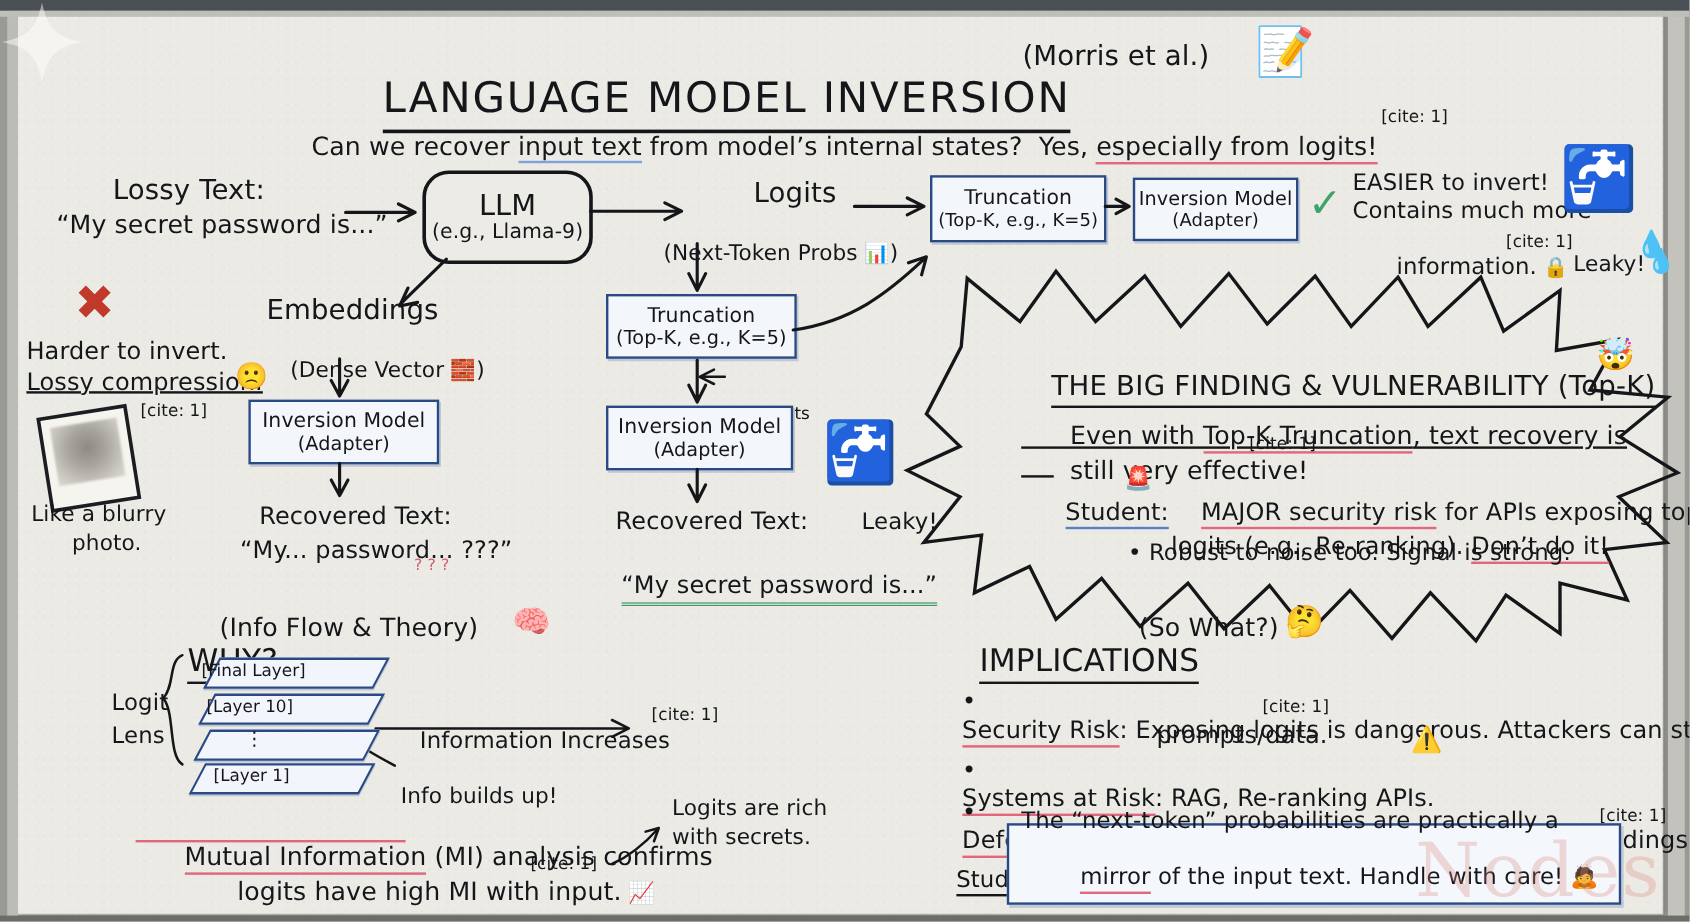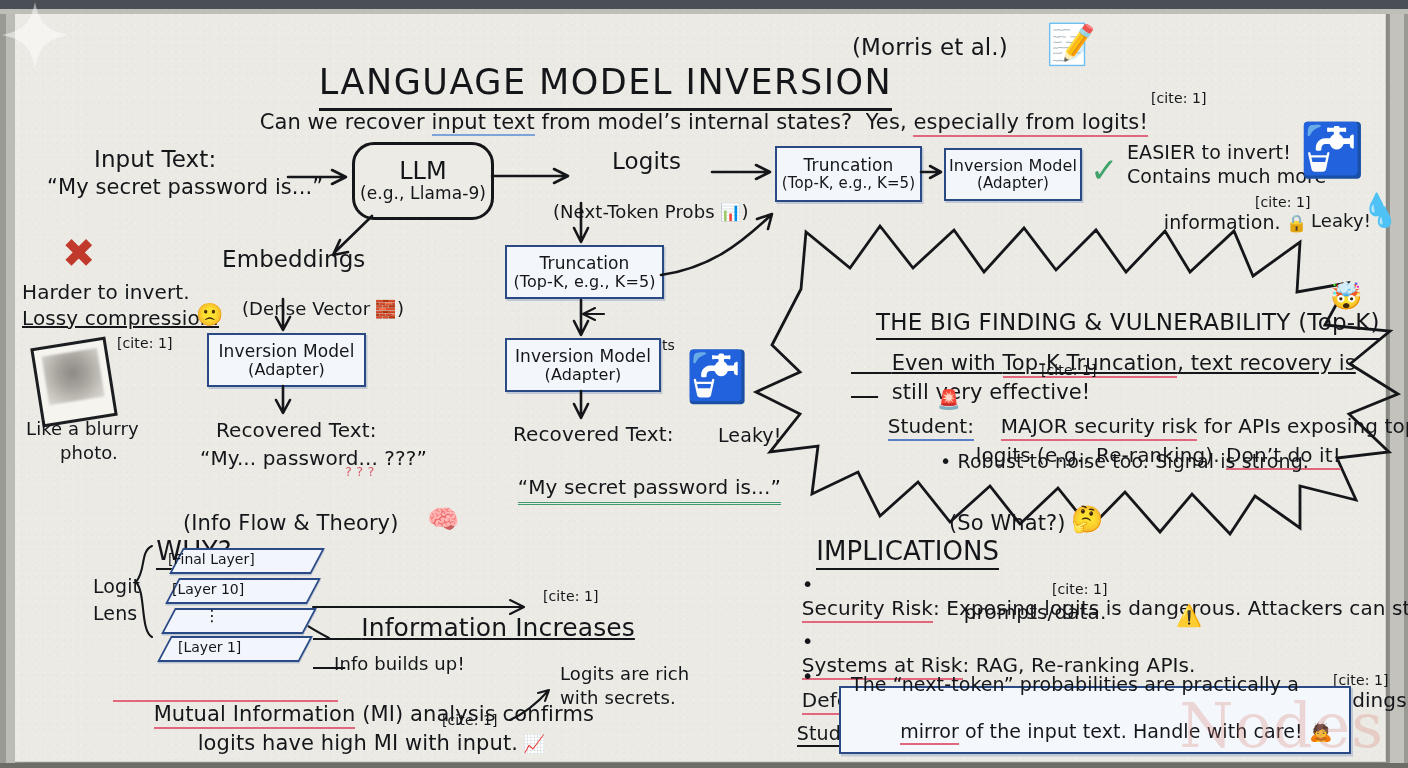--- a/index.html
+++ b/index.html
@@ -115,29 +115,29 @@
       <span style="border-bottom:3.5px solid #14161a;padding-bottom:6px;">LANGUAGE MODEL INVERSION</span>
     </div>
     <div class="ink t-sub" style="left:852px;top:34px;font-size:23px;">(Morris et al.)</div>
     <div class="emoji" style="left:1046px;top:24px;font-size:40px;">📝</div>
 
     <div class="ink t-sub" style="left:219px;top:86px;font-size:21px;">
       <span>Can we recover </span><span class="link-blue">input text</span><span> from model’s internal states?  Yes, </span><span class="u-red">especially from logits!</span>
     </div>
     <div class="ink t-small" style="left:1151px;top:90px;">[cite: 1]</div>
 
-    <div class="ink" style="left:94px;top:146px;font-size:23px;">Input Text:</div>
+    <div class="ink" style="left:94px;top:146px;font-size:23px;">Lossy Text:</div>
     <div class="ink" style="left:47px;top:175px;font-size:21px;">“My secret password is...”</div>
 
     <div class="box-llm" style="left:352px;top:142px;width:136px;height:72px;flex-direction:column;">
       <div class="ink" style="position:static;font-size:24px;line-height:1.05;">LLM</div>
       <div class="ink" style="position:static;font-size:17px;line-height:1.1;">(e.g., Llama-9)</div>
     </div>
 
-    <div class="ink" style="left:612px;top:148px;font-size:23px;">Logits</div>
+    <div class="ink" style="left:628px;top:148px;font-size:23px;">Logits</div>
     <div class="ink" style="left:518px;top:180px;font-size:18px;">
       <span>(Next-Token Probs</span><span class="emoji" style="position:relative;font-size:17px;"> 📊</span><span>)</span>
     </div>
 
     <div class="ink" style="left:222px;top:246px;font-size:23px;">Embeddings</div>
     <div class="ink" style="left:207px;top:277px;font-size:18px;">
       <span>(Dense Vector</span><span class="emoji" style="position:relative;font-size:17px;"> 🧱</span><span>)</span>
     </div>
 
     <div class="box-blue" style="left:207px;top:333px;width:155px;height:50px;flex-direction:column;">
@@ -265,21 +265,21 @@
 
     <div class="layer" style="left:172px;top:578px;width:138px;height:22px;"></div>
     <div class="layer-label" style="left:172px;top:581px;">[Layer 10]</div>
 
     <div class="layer" style="left:168px;top:608px;width:138px;height:22px;"></div>
     <div class="layer-label" style="left:204px;top:606px;font-size:16px;">⋮</div>
 
     <div class="layer" style="left:164px;top:636px;width:138px;height:22px;"></div>
     <div class="layer-label" style="left:178px;top:639px;">[Layer 1]</div>
 
-    <div class="ink" style="left:313px;top:584px;font-size:25px;text-decoration:underline;">
+    <div class="ink" style="left:313px;top:584px;font-size:19px;">
       <span class="u-black" style="border-bottom:none;">Information Increases</span>
     </div>
     <div class="ink t-small" style="left:543px;top:588px;">[cite: 1]</div>
     <div class="ink" style="left:334px;top:653px;font-size:18px;">Info builds up!</div>
 
     <div class="ink" style="left:113px;top:678px;font-size:21px;">
       <span class="u-red">Mutual Information</span><span> (MI) analysis confirms</span>
     </div>
     <div class="ink" style="left:113px;top:707px;font-size:21px;">
       <span class="u-red" style="border-bottom:none;margin-left:44px;">logits have high MI with input.</span><span class="emoji" style="position:relative;font-size:18px;"> 📈</span>

